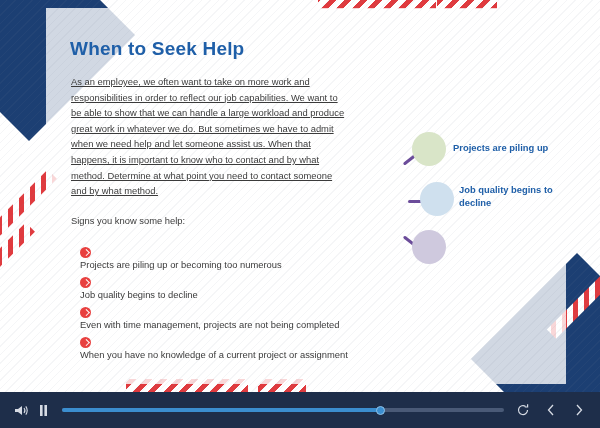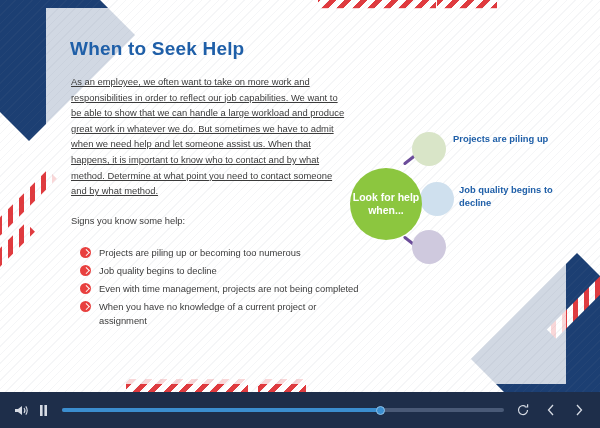--- a/index.html
+++ b/index.html
@@ -139,20 +139,21 @@
 
   #bullets {
     position: absolute;
     left: 80px; top: 246px;
     width: 285px;
   }
   .bullet {
     display: flex;
     align-items: flex-start;
     margin-bottom: 4px;
+    flex-direction: column;
   }
   .bullet-icon {
     flex: 0 0 auto;
     width: 11px; height: 11px;
     border-radius: 50%;
     background: #e8403f;
     margin-top: 1px;
     margin-right: 8px;
     position: relative;
   }
@@ -219,21 +220,21 @@
   #conn2 { left: 58px; top: 70px; width: 16px; }
   #conn3 { left: 52px; top: 110px; width: 16px; transform: rotate(38deg); }
 
   .dlabel {
     position: absolute;
     font-size: 9.4px;
     font-weight: bold;
     color: #1f5fa8;
     line-height: 12.5px;
   }
-  #label1 { left: 103px; top: 3px; width: 115px; }
+  #label1 { left: 103px; top: 12px; width: 115px; }
   #label2 { left: 109px; top: 54px; width: 108px; }
   #label3 { left: 103px; top: 111px; width: 115px; }
 
   
   #player {
     position: absolute;
     left: 0; bottom: 0;
     width: 600px; height: 36px;
     background: #1e2e4a;
     display: flex;
@@ -336,21 +337,20 @@
 
     <div id="diagram">
       <div class="connector" id="conn1"></div>
       <div class="connector" id="conn2"></div>
       <div class="connector" id="conn3"></div>
 
       <div class="dcircle" id="node1" style="background: rgb(217, 229, 200);"></div>
       <div class="dcircle" id="node2" style="background: rgb(207, 224, 238);"></div>
       <div class="dcircle" id="node3" style="background: rgb(207, 201, 222);"></div>
 
-      <div class="dcircle" id="hub">Look for help when...</div>
 
       <div class="dlabel" id="label1">Projects are piling up</div>
       <div class="dlabel" id="label2">Job quality begins to decline</div>
     </div>
 
   </div>
 
   <div id="player">
 
     <div class="pbtn" title="volume">

